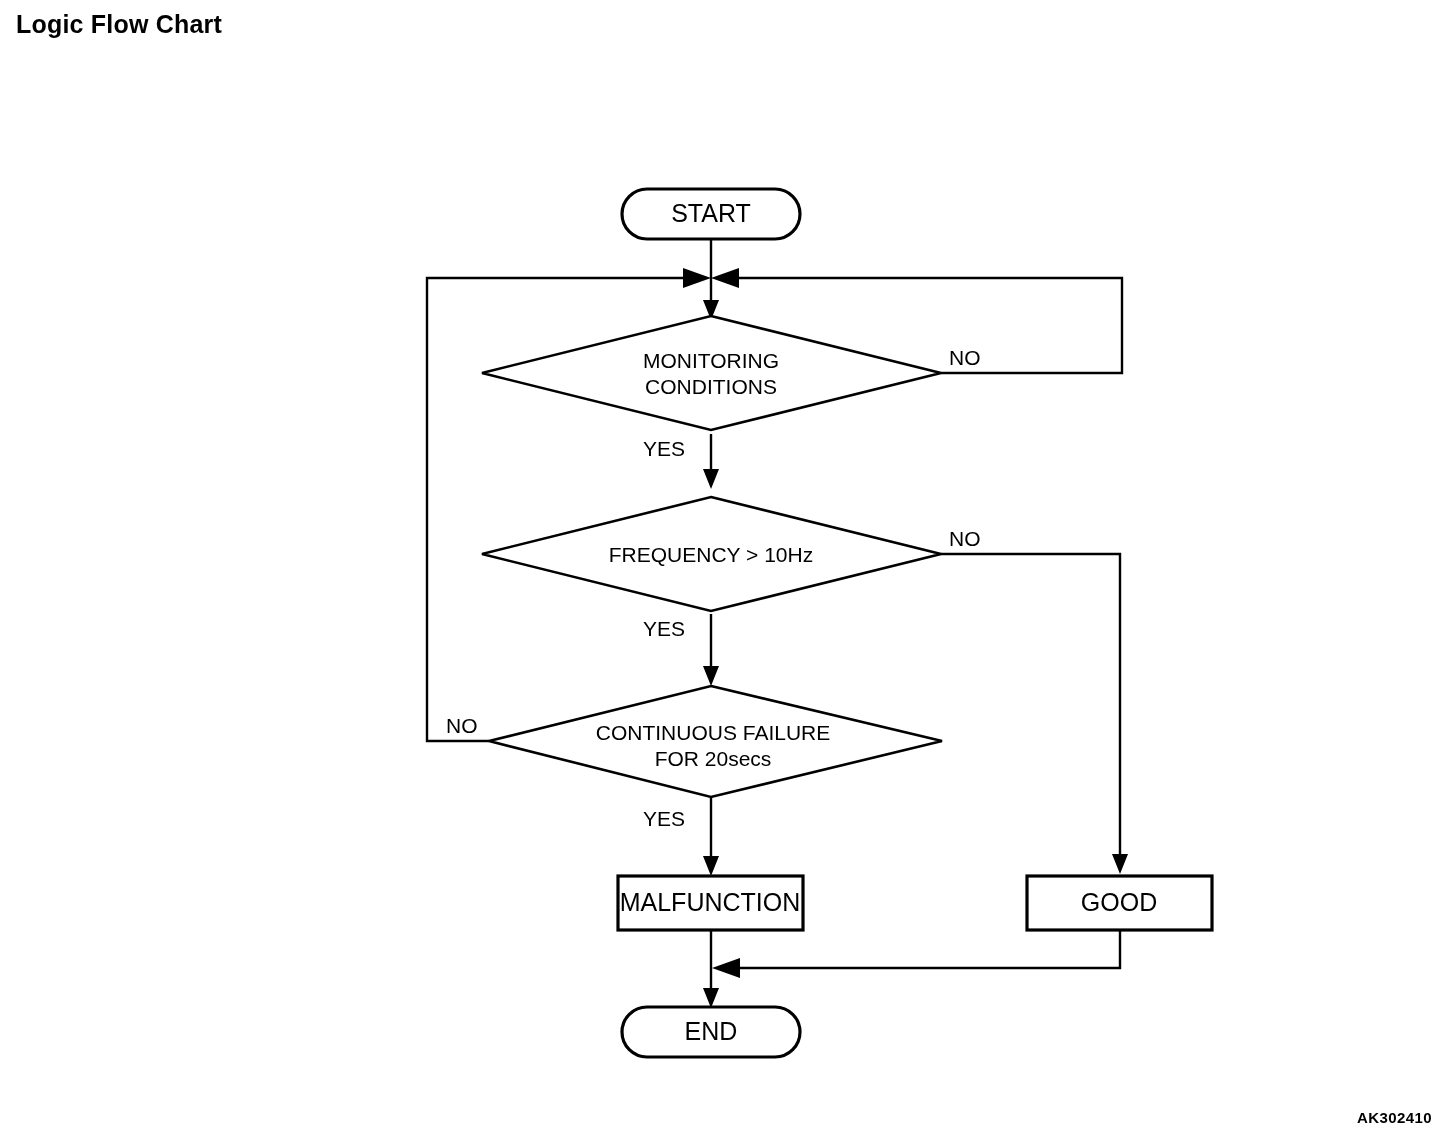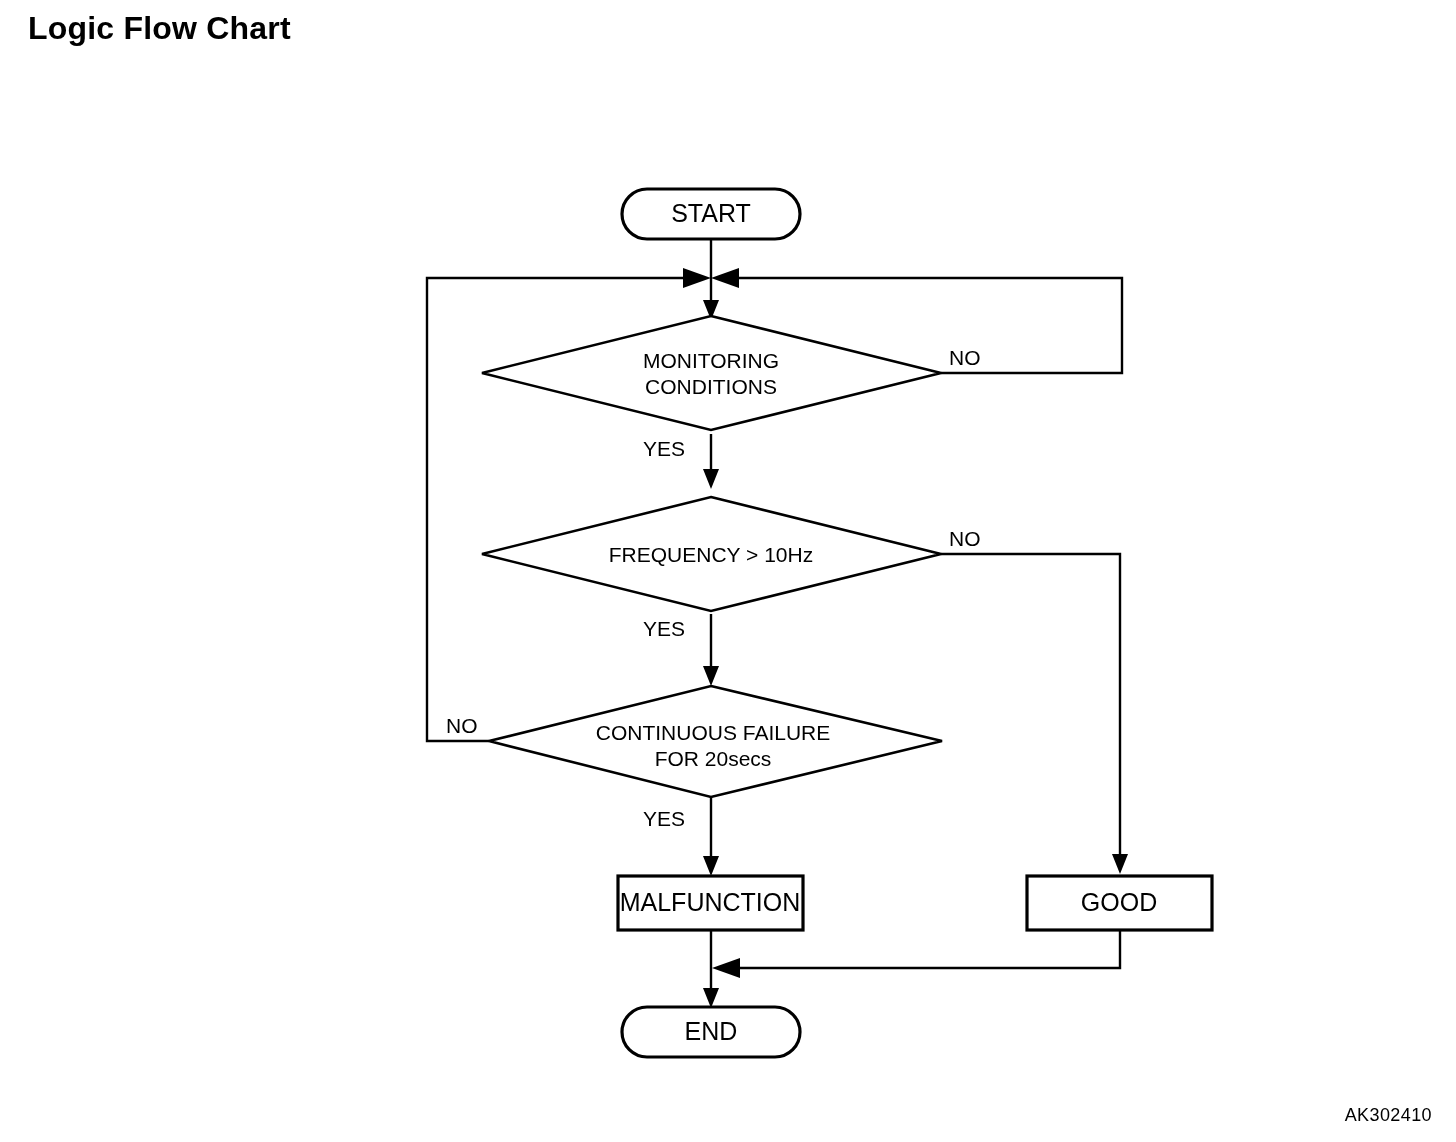--- a/index.html
+++ b/index.html
@@ -11,33 +11,33 @@
   body {
     width: 1456px;
     height: 1142px;
     position: relative;
     font-family: "Liberation Sans", sans-serif;
     color: #000000;
     overflow: hidden;
   }
   #page-title {
     position: absolute;
-    left: 28px;
+    left: 16px;
     top: 10px;
-    font-size: 32px;
+    font-size: 25px;
     font-weight: bold;
     letter-spacing: 0.2px;
     white-space: nowrap;
   }
   #figure-code {
     position: absolute;
     right: 24px;
     bottom: 16px;
-    font-size: 18px;
-    font-weight: normal;
+    font-size: 15px;
+    font-weight: bold;
     letter-spacing: 0.4px;
     white-space: nowrap;
   }
   #flow-svg {
     position: absolute;
     left: 0;
     top: 0;
     width: 1456px;
     height: 1142px;
     display: block;

